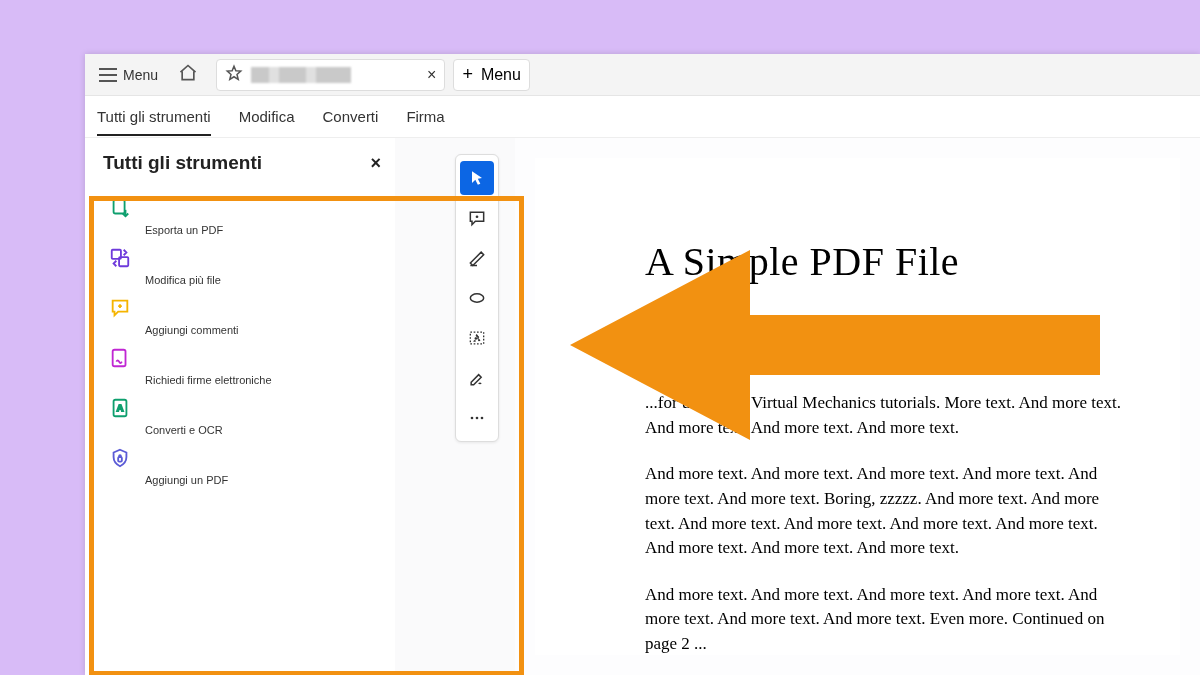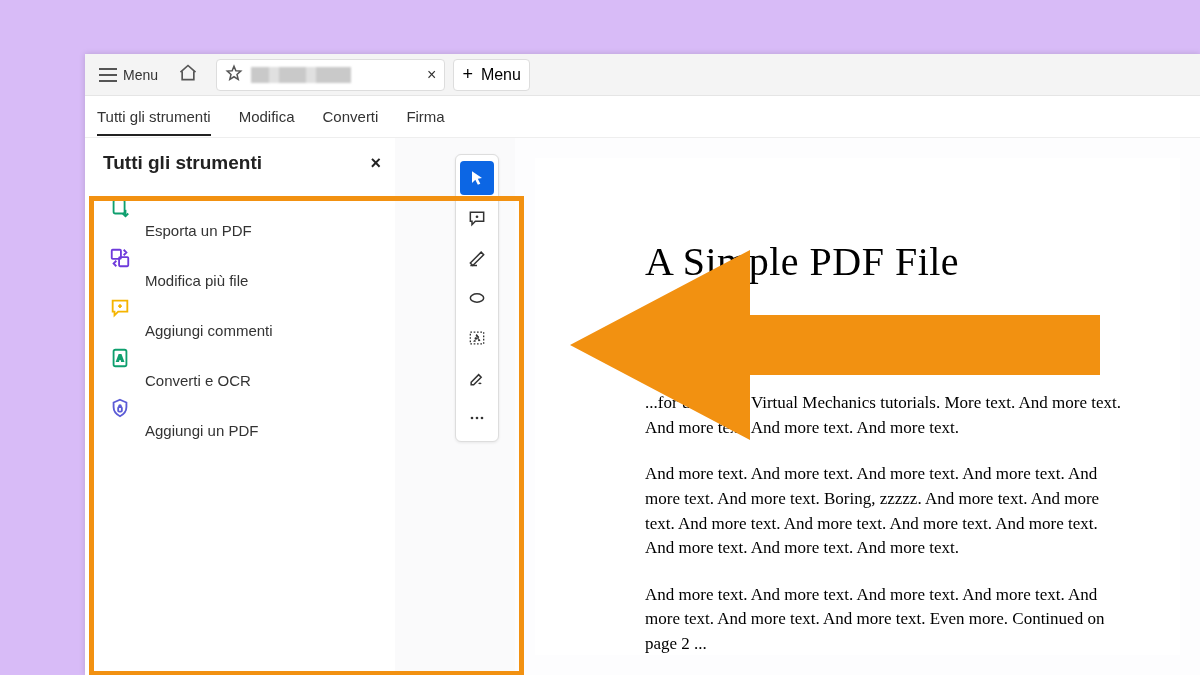--- a/index.html
+++ b/index.html
@@ -21,21 +21,21 @@
   .menu-item { font-size: 15px; color: #333; padding: 11px 0; cursor: pointer; }
   .menu-item.active { border-bottom: 2px solid #222; padding-bottom: 9px; }
   .content { position: absolute; top: 84px; left: 0; right: 0; bottom: 0; background: #fafafb; display: flex; }
   .sidebar-panel { width: 310px; background: #fff; padding: 14px 0 14px 18px; }
   .panel-head { display: flex; align-items: center; justify-content: space-between; padding-right: 14px; margin-bottom: 12px; }
   .panel-title { font-size: 19px; font-weight: 700; color: #222; }
   .panel-close { font-size: 18px; font-weight: 700; color: #222; cursor: pointer; }
   .tool-list { display: flex; flex-direction: column; gap: 6px; }
   .tool-item { display: flex; align-items: center; gap: 14px; height: 44px; padding: 0 6px; border-radius: 4px; cursor: pointer; }
   .tool-icon { width: 22px; height: 22px; flex: 0 0 22px; display: flex; align-items: center; justify-content: center; }
-  .tool-label { font-size: 15px; color: #333; margin-top: 44px; }
+  .tool-label { font-size: 11px; color: #333; margin-top: 44px; }
   .vert-toolbar { position: absolute; left: 370px; top: 16px; width: 44px; background: #fff; border: 1px solid #ddd; border-radius: 6px; box-shadow: 0 1px 3px rgba(0,0,0,.08); display: flex; flex-direction: column; align-items: center; gap: 6px; padding: 6px; }
   .vtb-item { width: 34px; height: 34px; display: flex; align-items: center; justify-content: center; border-radius: 4px; cursor: pointer; }
   .vtb-item.active { background: #0c66e4; }
   .vtb-item svg { width: 20px; height: 20px; }
   .doc-area { position: absolute; left: 430px; top: 0; right: 0; bottom: 0; background: #fdfdfe; padding: 20px; }
   .page { background: #fff; width: 100%; height: 100%; padding: 80px 50px 40px 110px; font-family: Georgia, "Times New Roman", serif; color: #000; }
   .pdf-title { font-size: 40px; font-weight: 400; margin-bottom: 60px; letter-spacing: 0.5px; }
   .pdf-line1 { font-size: 17px; margin-bottom: 26px; }
   .pdf-para { font-size: 17px; line-height: 1.45; margin-bottom: 22px; }
   .highlight-box { position: absolute; border: 5px solid #f29111; pointer-events: none; }
@@ -123,20 +123,29 @@
         <div class="tool-item">
           <span class="tool-icon">
             <svg viewBox="0 0 24 24" fill="none" stroke="#f5b400" stroke-width="2">
                 <path d="M4 4h16v12H10l-4 4v-4H4z"></path>
                 <path d="M12 8v4M10 10h4"></path>
               </svg>
           </span>
           <span class="tool-label">Aggiungi commenti</span>
         </div>
 
+        <div class="tool-item">
+          <span class="tool-icon">
+            <svg viewBox="0 0 24 24" fill="none" stroke="#c026d3" stroke-width="2">
+                <rect x="4" y="3" width="14" height="18" rx="2"></rect>
+                <path d="M8 16c1-2 2-2 3 0s2 2 3 0"></path>
+              </svg>
+          </span>
+          <span class="tool-label">Richiedi firme elettroniche</span>
+        </div>
 
         <div class="tool-item">
           <span class="tool-icon">
             <svg viewBox="0 0 24 24" fill="none" stroke="#0e9f6e" stroke-width="2">
                 <rect x="5" y="3" width="14" height="18" rx="2"></rect>
                 <text x="12" y="15" font-size="10" text-anchor="middle" fill="#0e9f6e" font-family="Arial" font-weight="bold">A</text>
               </svg>
           </span>
           <span class="tool-label">Converti e OCR</span>
         </div>

